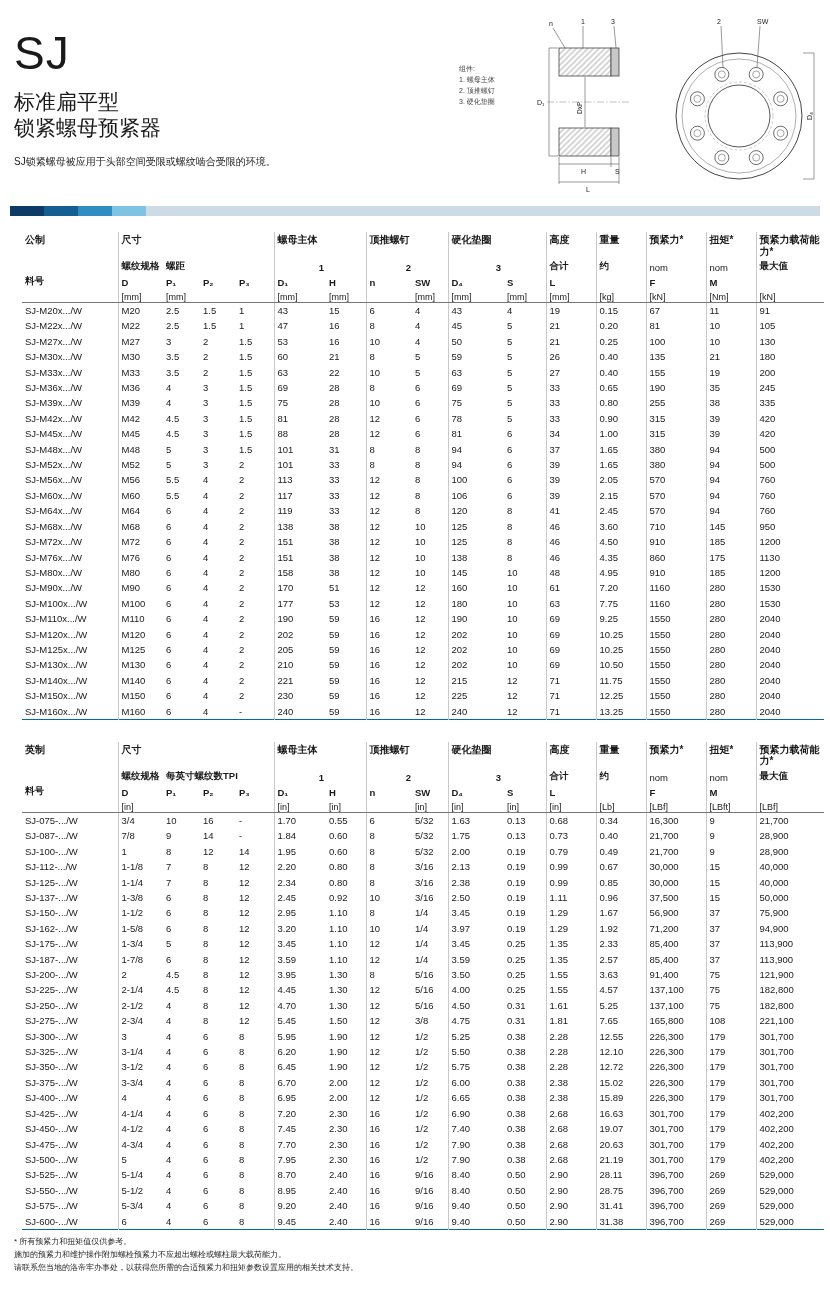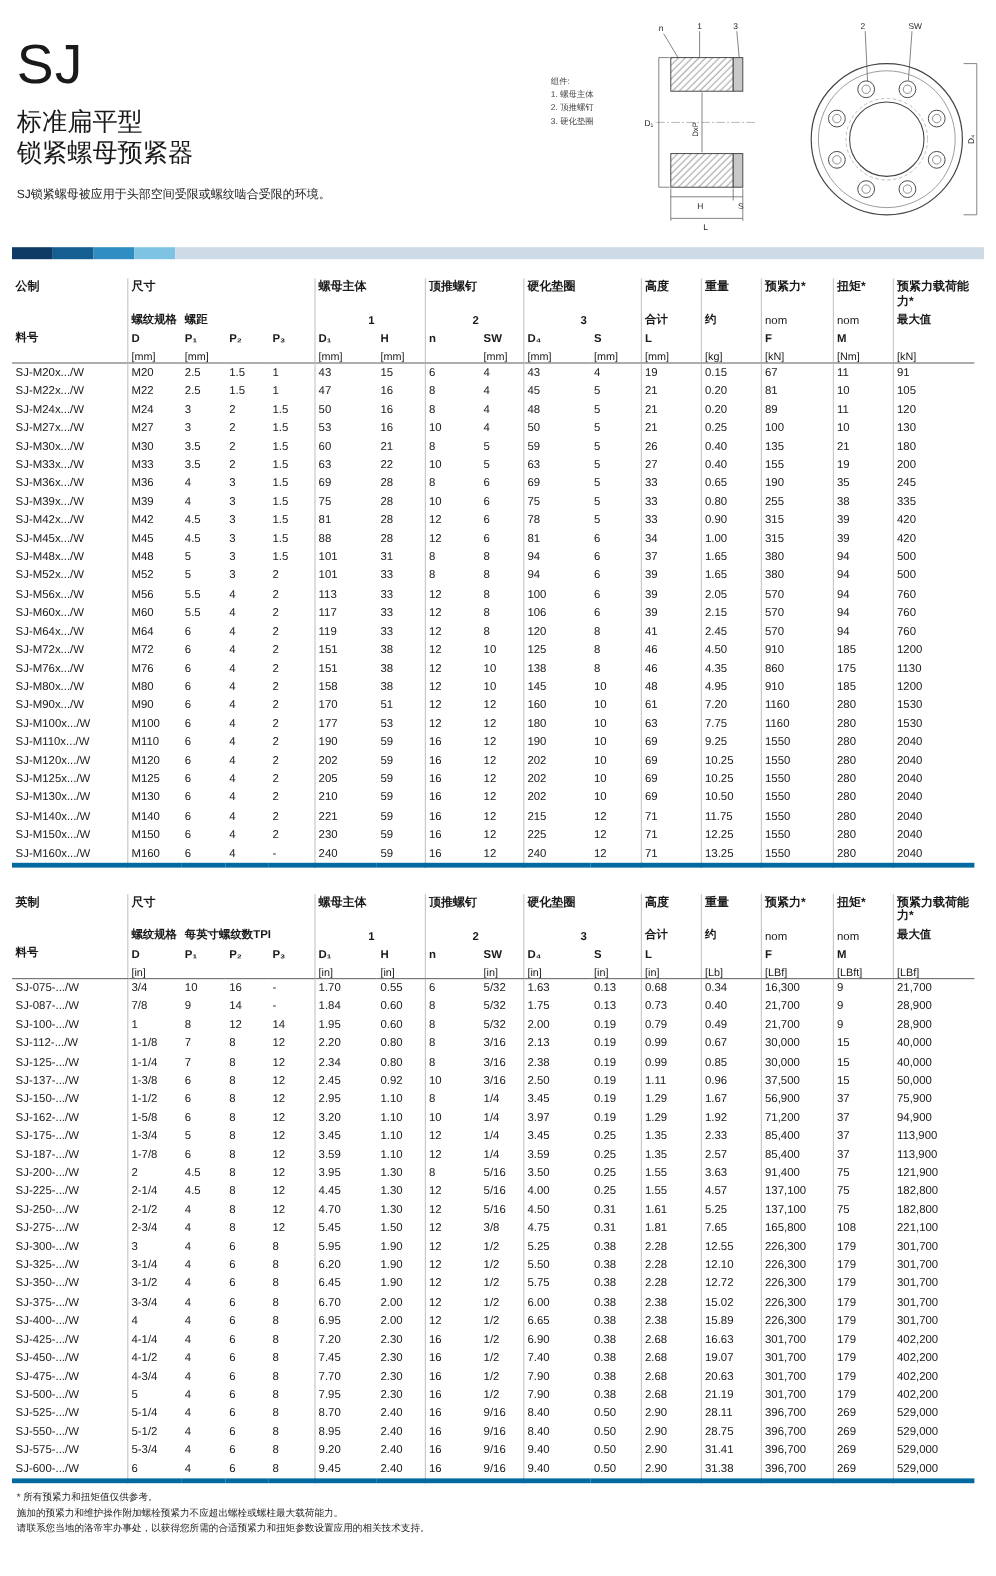--- a/index.html
+++ b/index.html
@@ -19,21 +19,21 @@
   .t6 { font-size:6.5px; fill:#222; }
   .thin { stroke:#555; stroke-width:0.6; }
   .dim  { stroke:#555; stroke-width:0.6; }
 
   
   .bar { display:flex; height:10px; margin:12px 10px 16px 10px; }
   .bar-seg { width:34px; height:100%; }
   .bar-rest { flex:1; height:100%; }
 
   
-  table { border-collapse:collapse; table-layout:fixed; width:802px; margin:0 10px; border-bottom:4px solid #0369a1; }
+  table { border-collapse:collapse; table-layout:fixed; width:802px; margin:0 22px; border-bottom:1px solid #0369a1; }
   th, td { font-size:9.5px; font-weight:normal; text-align:left; padding:0 0 0 3px; white-space:nowrap; overflow:hidden; }
   thead th { vertical-align:bottom; }
   .gb { border-left:1px solid #c9c9c9; }
   tr.hr1 th { font-weight:bold; font-size:10px; vertical-align:top; padding-top:2px; line-height:11.5px; height:24px; }
   tr.hr1 th.wrap { white-space:normal; }
   tr.hr2 th { font-weight:bold; height:15px; }
   tr.hr2 th.n { font-weight:normal; }
   tr.hr2 th.ctr { text-align:center; }
   tr.hr3 th { font-weight:bold; height:15px; }
   tr.hr4 th { font-weight:normal; font-size:9px; height:14px; border-bottom:1px solid #777; }
@@ -258,38 +258,20 @@
           <td>4</td>
           <td class="gb">45</td>
           <td>5</td>
           <td class="gb">21</td>
           <td class="gb">0.20</td>
           <td class="gb">81</td>
           <td class="gb">10</td>
           <td class="gb">105</td>
         </tr>
         <tr>
-          <td>SJ-M24x.../W</td>
-          <td class="gb">M24</td>
-          <td>3</td>
-          <td>2</td>
-          <td>1.5</td>
-          <td class="gb">50</td>
-          <td>16</td>
-          <td class="gb">8</td>
-          <td>4</td>
-          <td class="gb">48</td>
-          <td>5</td>
-          <td class="gb">21</td>
-          <td class="gb">0.20</td>
-          <td class="gb">89</td>
-          <td class="gb">11</td>
-          <td class="gb">120</td>
-        </tr>
-        <tr>
           <td>SJ-M27x.../W</td>
           <td class="gb">M27</td>
           <td>3</td>
           <td>2</td>
           <td>1.5</td>
           <td class="gb">53</td>
           <td>16</td>
           <td class="gb">10</td>
           <td>4</td>
           <td class="gb">50</td>
@@ -490,20 +472,38 @@
           <td>33</td>
           <td class="gb">12</td>
           <td>8</td>
           <td class="gb">120</td>
           <td>8</td>
           <td class="gb">41</td>
           <td class="gb">2.45</td>
           <td class="gb">570</td>
           <td class="gb">94</td>
           <td class="gb">760</td>
+        </tr>
+        <tr>
+          <td>SJ-M68x.../W</td>
+          <td class="gb">M68</td>
+          <td>6</td>
+          <td>4</td>
+          <td>2</td>
+          <td class="gb">138</td>
+          <td>38</td>
+          <td class="gb">12</td>
+          <td>10</td>
+          <td class="gb">125</td>
+          <td>8</td>
+          <td class="gb">46</td>
+          <td class="gb">3.60</td>
+          <td class="gb">710</td>
+          <td class="gb">145</td>
+          <td class="gb">950</td>
         </tr>
         <tr>
           <td>SJ-M72x.../W</td>
           <td class="gb">M72</td>
           <td>6</td>
           <td>4</td>
           <td>2</td>
           <td class="gb">151</td>
           <td>38</td>
           <td class="gb">12</td>

